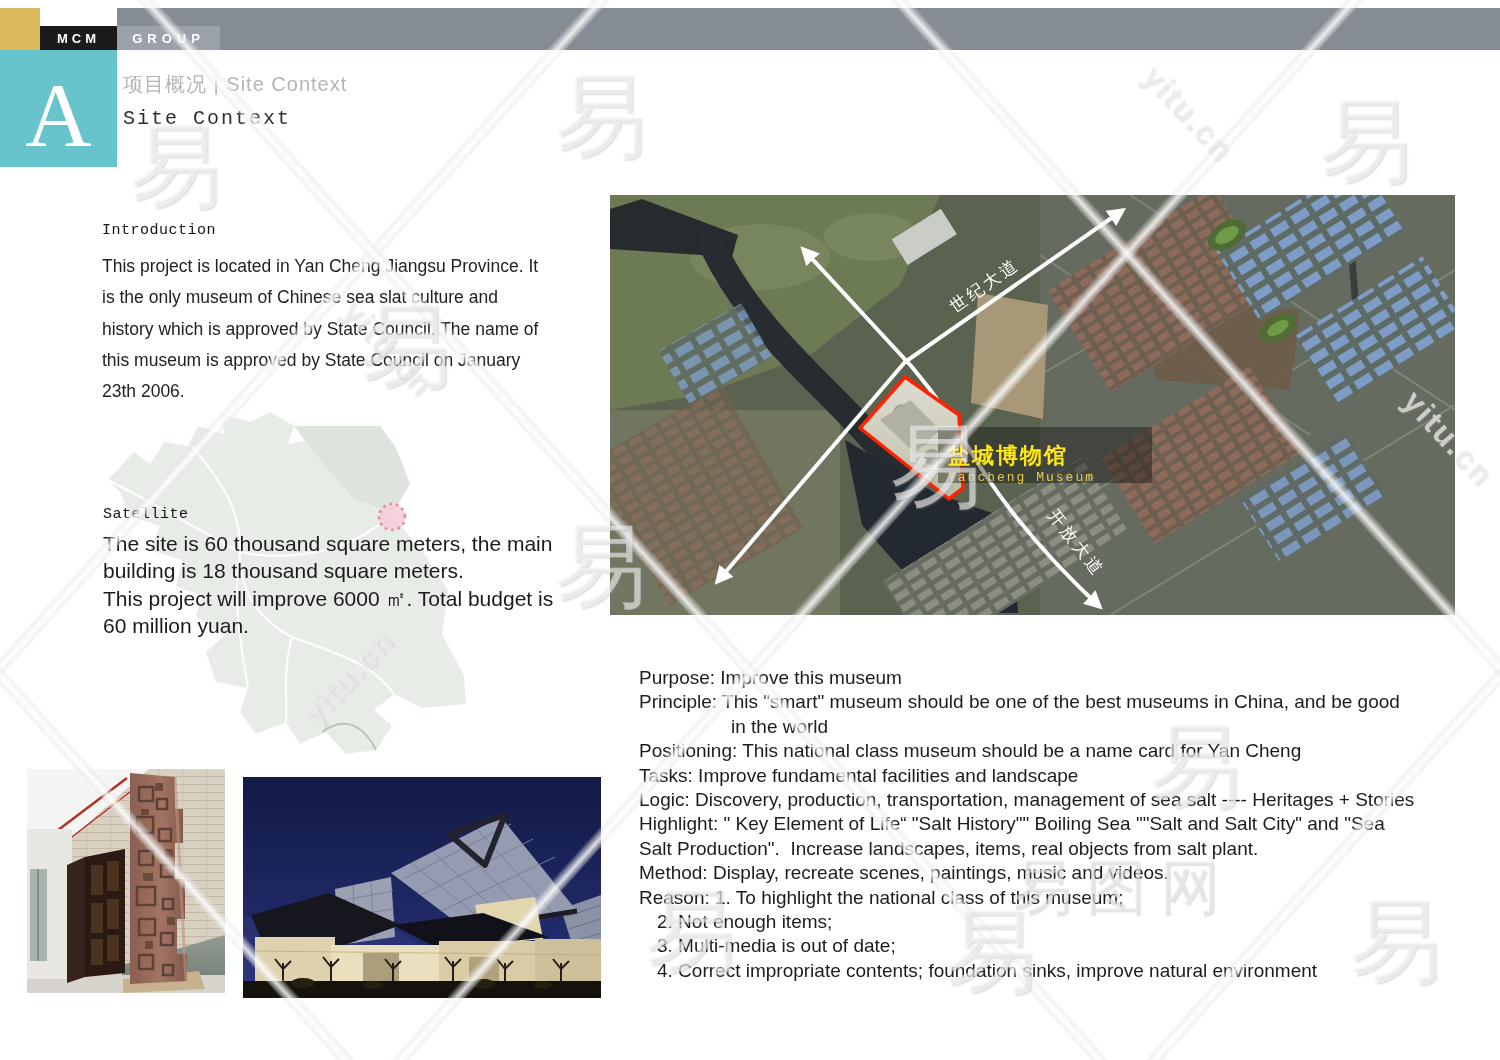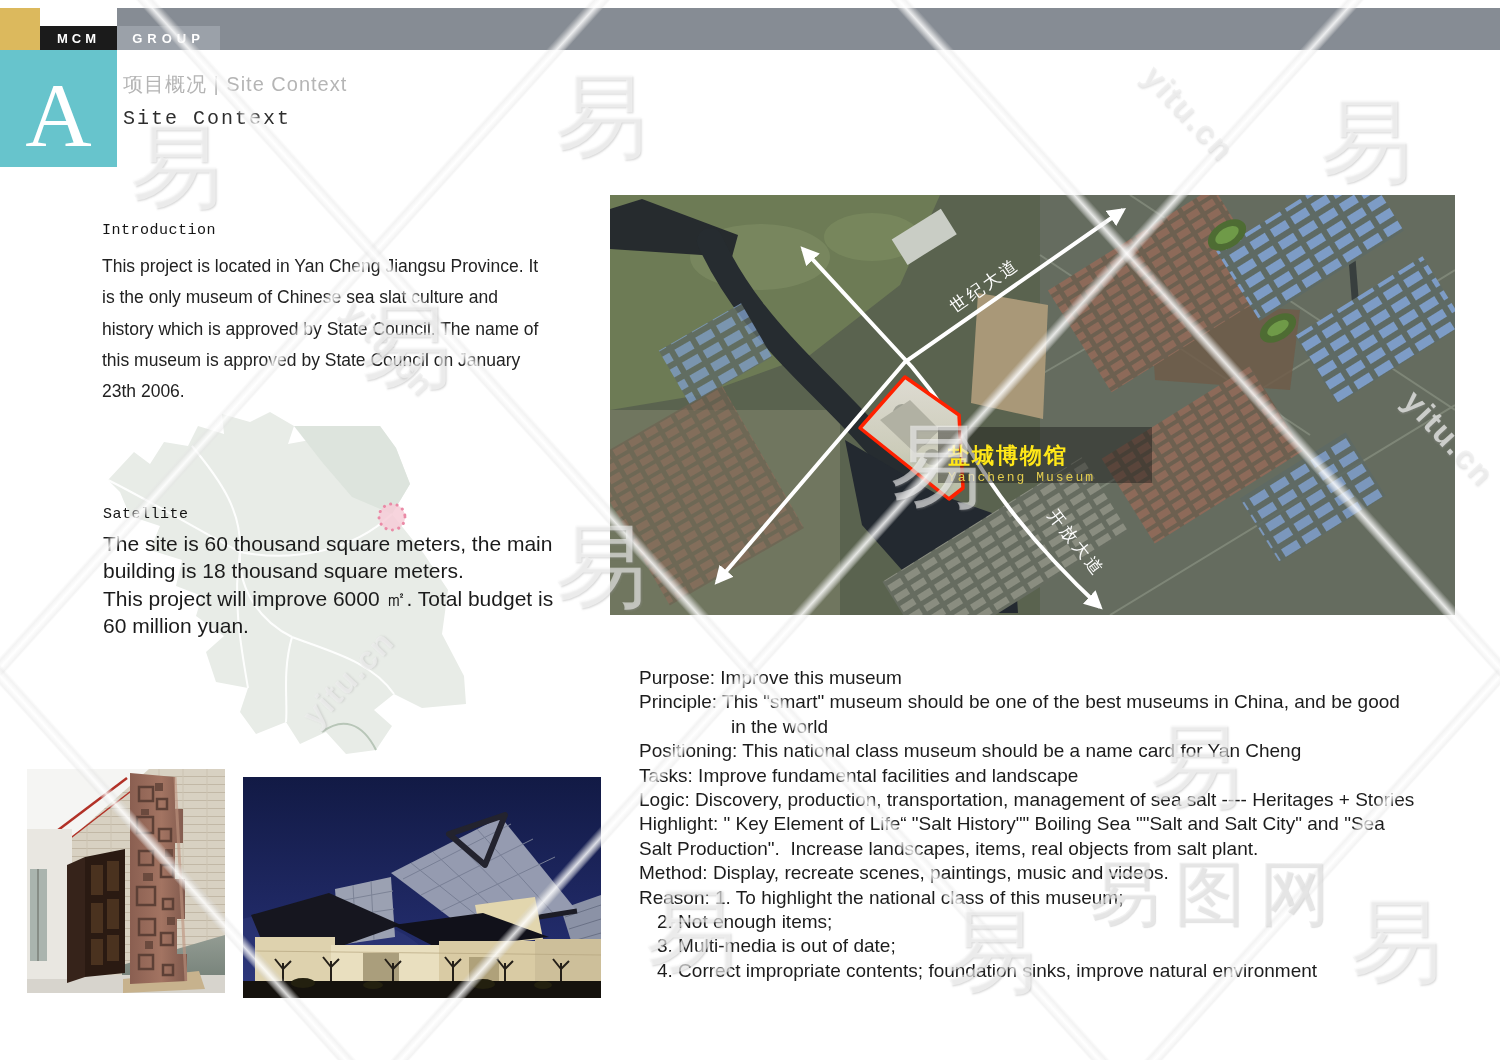--- a/index.html
+++ b/index.html
@@ -48,21 +48,21 @@
         rgba(255,255,255,0) 560px),
      repeating-linear-gradient(-48deg,
         rgba(255,255,255,0) 0px, rgba(255,255,255,0) 250px,
         rgba(225,225,225,.40) 252px, rgba(255,255,255,.85) 257px,
         rgba(225,225,225,.40) 262px, rgba(255,255,255,0) 265px,
         rgba(255,255,255,0) 560px);}
   .wm-glyph{position:absolute;font-size:92px;color:rgba(252,252,252,.55);
         text-shadow:1px 1px 2px rgba(150,150,150,.38);line-height:1;}
   .wm-url{position:absolute;font-size:32px;font-weight:bold;color:rgba(238,238,238,.72);
         letter-spacing:2px;text-shadow:1px 1px 2px rgba(160,160,160,.3);}
-  .wm-brand{position:absolute;left:1089px;top:858px;font-size:71px;letter-spacing:14px;
+  .wm-brand{position:absolute;left:1012px;top:858px;font-size:60px;letter-spacing:14px;
         color:rgba(232,232,232,.58);text-shadow:1px 1px 1px rgba(170,170,170,.35);line-height:1;}
   .r47{transform:rotate(47deg);} .rm47{transform:rotate(-47deg);}
 </style>
 </head>
 <body>
 
 <div id="page">
 
   <div class="abs topbar"></div>
   <div class="abs gold-box"></div>

